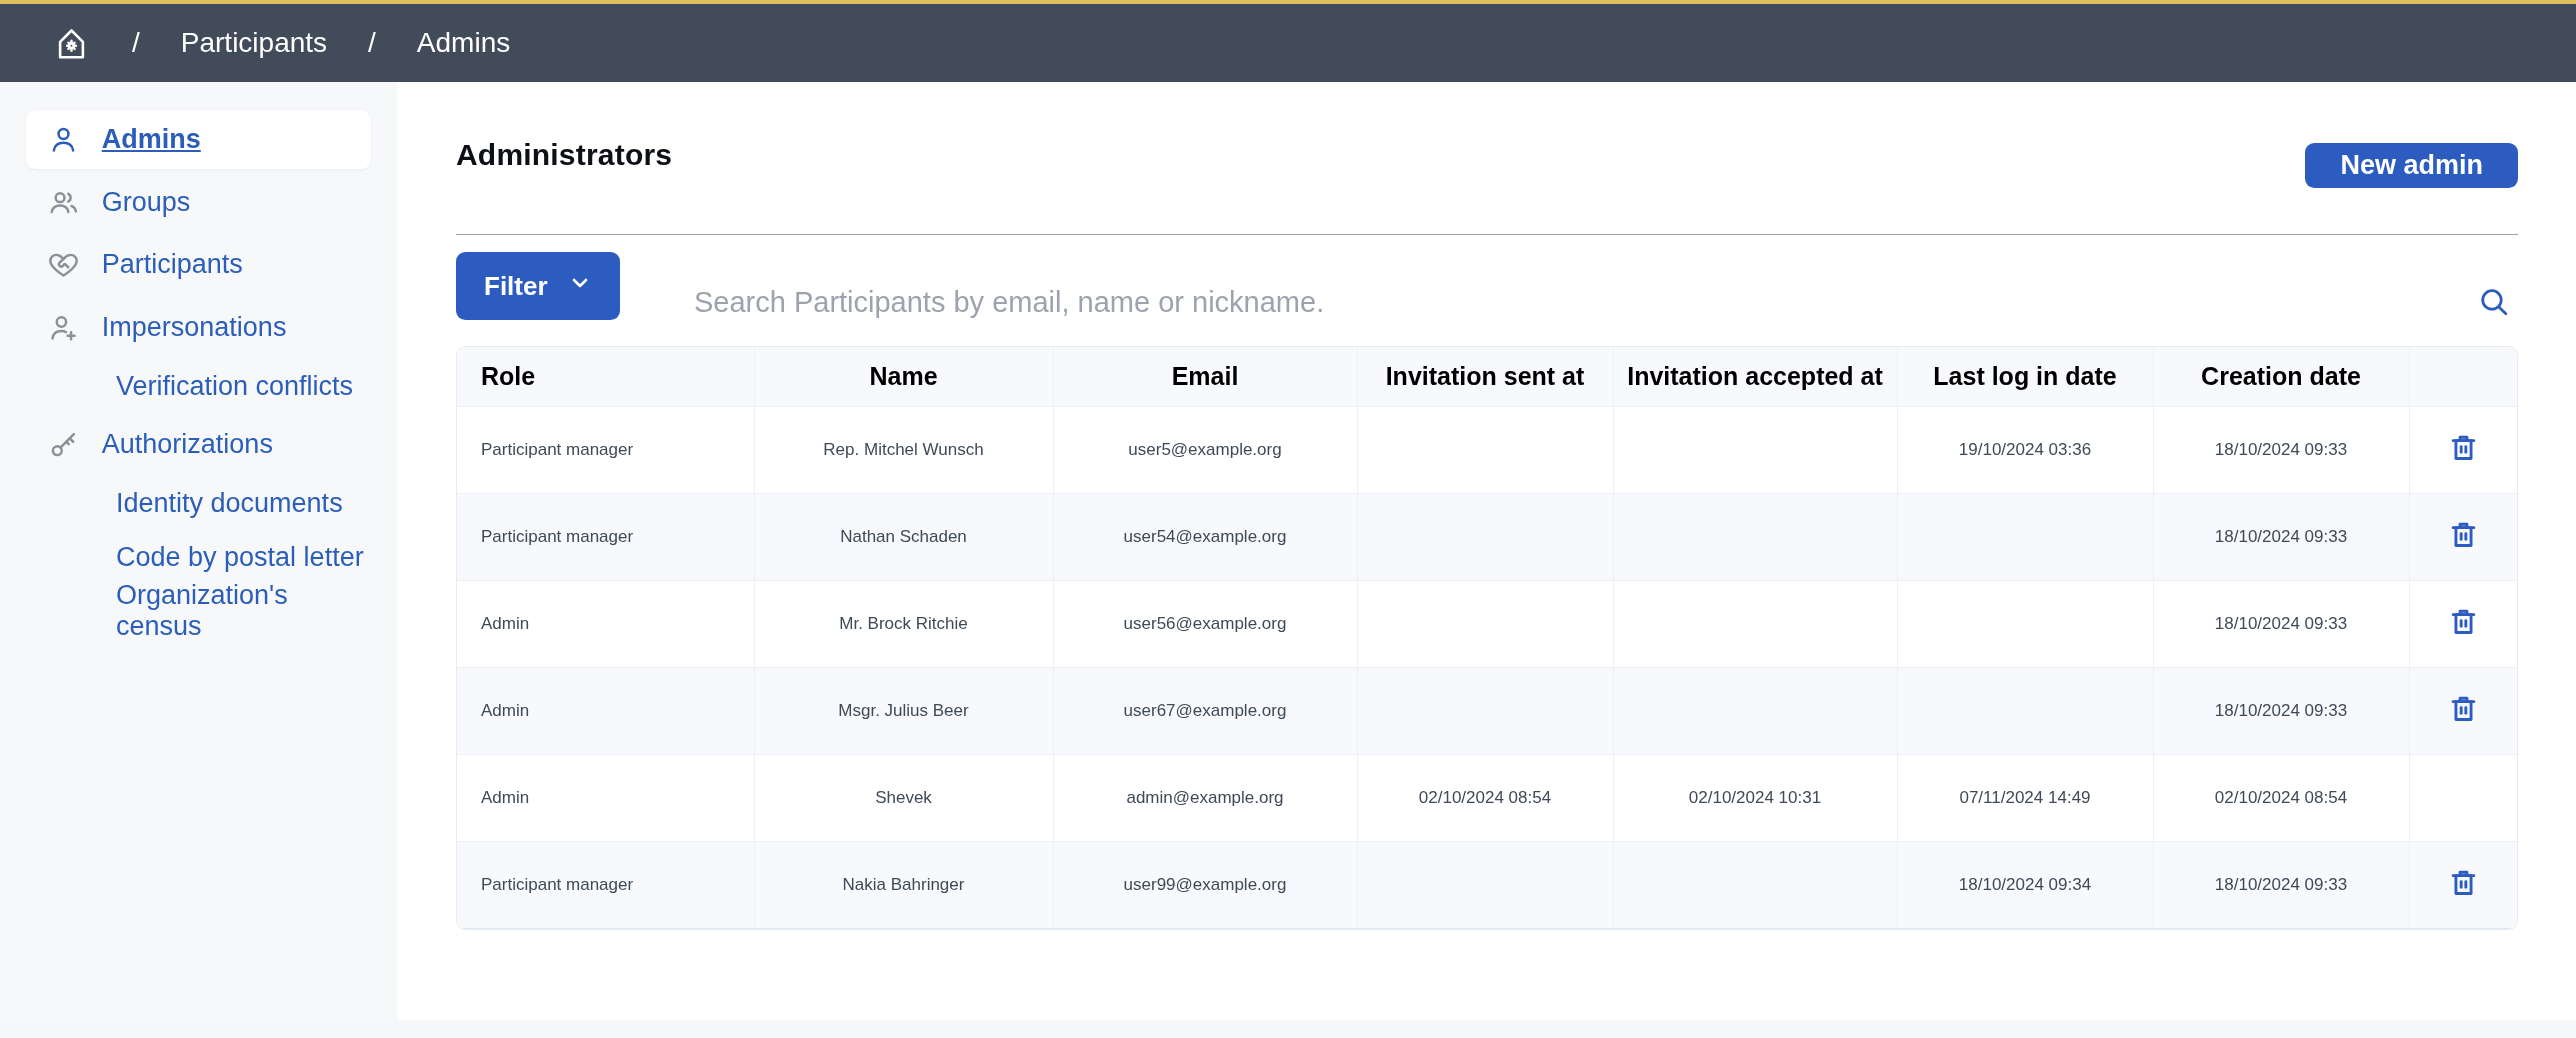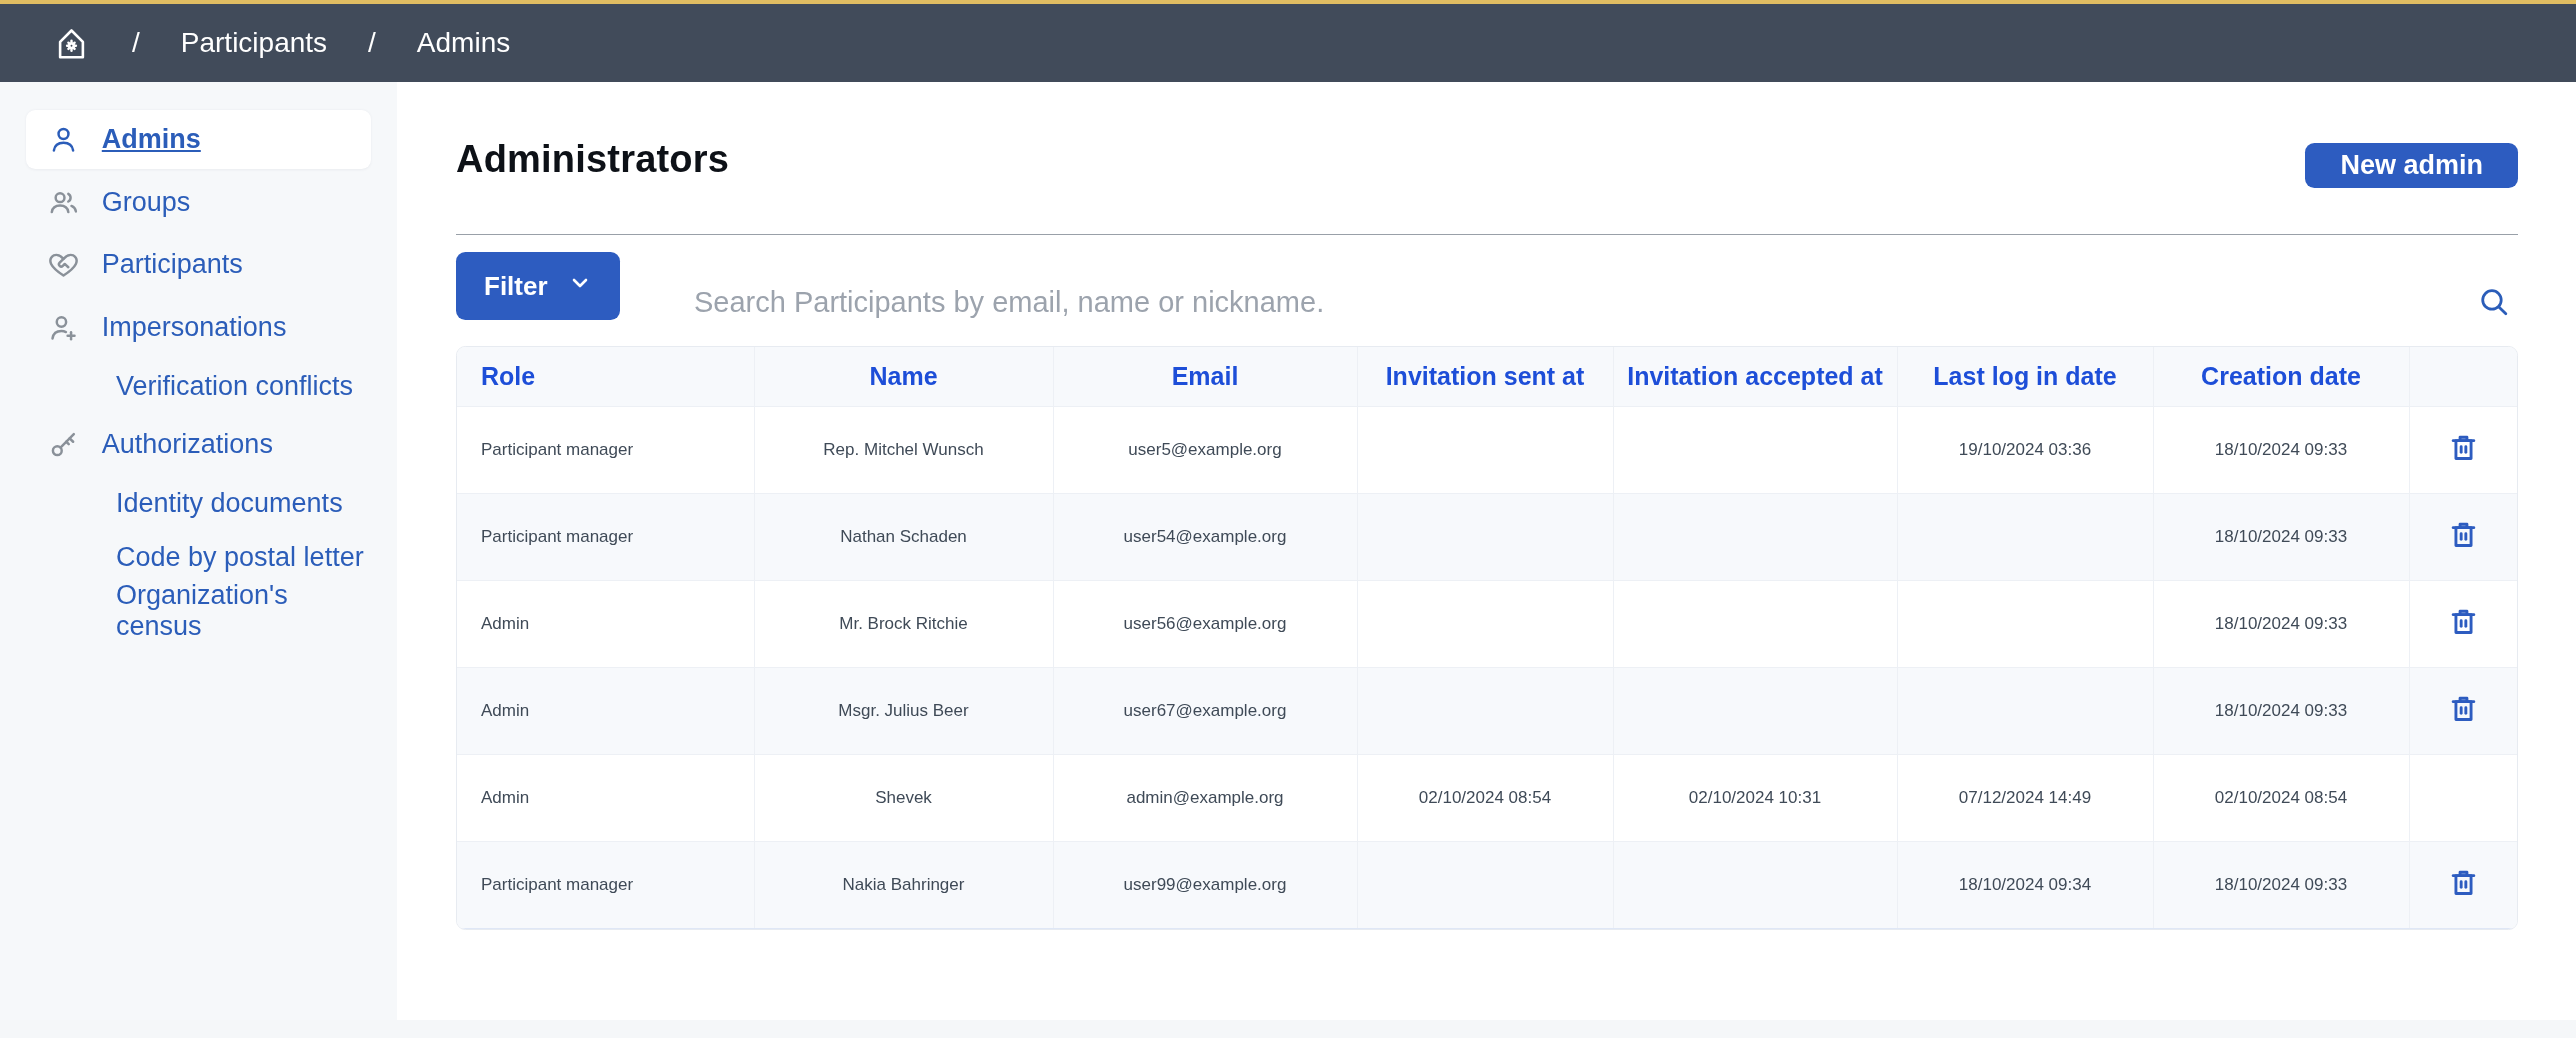--- a/index.html
+++ b/index.html
@@ -23,21 +23,21 @@
   .nav-item .nico { width:35px; display:flex; justify-content:center; margin-right:20.4px; }
   .nav-item .nlabel { font-size:27px; color:#2b5db9; }
   .nav-item.active { background:#ffffff; box-shadow:0 0.9px 2.8px rgba(30,40,60,.06); }
   .nav-item.active .nlabel { font-weight:bold; text-decoration:underline; }
   .nav-item.indent { padding-left:90px; height:52px; margin-bottom:1.9px; }
 
   
   .main { position:absolute; left:397px; top:82px; width:2179px; height:938px;
           background:#ffffff; padding:0 58px 0 59px; }
   .main-head { position:relative; height:152px; }
-  .page-title { position:absolute; left:0; top:56px; font-size:38px; font-weight:bold;
+  .page-title { position:absolute; left:0; top:56px; font-size:30px; font-weight:bold;
                 color:#0d1117; letter-spacing:0.2px; }
   .btn-primary { background:#2d5cc0; color:#ffffff; border:none; border-radius:9.3px;
                  font-family:"Liberation Sans", sans-serif; font-weight:bold; cursor:pointer; }
   .new-admin { position:absolute; right:0; top:61px; height:45px; padding:0 35px;
                font-size:27px; }
   .head-rule { border:none; border-top:1.9px solid #99a0a8; }
 
   .filter-row { position:relative; height:102px; display:flex; align-items:center; }
   .filter-btn { height:68px; padding:0 28px; font-size:26px; display:flex;
                 align-items:center; gap:20.4px; }
@@ -49,21 +49,21 @@
   .search-btn { background:none; border:none; cursor:pointer; padding:0 5.6px; }
 
   
   .tbl-wrap { margin-top:9.3px; border:0.9px solid #e7ebf1; border-radius:9.3px;
               overflow:hidden; }
   table { width:100%; border-collapse:collapse; table-layout:fixed; }
   col.c-role{width:297px} col.c-name{width:299px} col.c-email{width:304px}
   col.c-sent{width:256px} col.c-acc{width:284px} col.c-last{width:256px}
   col.c-crea{width:256px} col.c-act{width:108px}
   thead th { background:#f7f9fc; height:59px; font-size:25px; font-weight:bold;
-             color:#1d4ed8; text-align:center; border-bottom:0.9px solid #edf0f5;
+             color:#000000; text-align:center; border-bottom:0.9px solid #edf0f5;
              border-right:0.9px solid #edf0f5; }
   thead th:first-child { text-align:left; padding-left:24px; }
   thead th:last-child { border-right:none; }
   tbody td { height:87px; font-size:17px; color:#3f4a57; text-align:center;
              border-bottom:0.9px solid #edf0f5; border-right:0.9px solid #edf0f5;
              overflow:hidden; white-space:nowrap; }
   tbody td:first-child { text-align:left; padding-left:24px; }
   tbody td:last-child { border-right:none; }
   tbody tr:nth-child(even) td { background:#f7f9fc; }
   tbody tr:last-child td { border-bottom:0.9px solid #dfe7f6; }
@@ -284,21 +284,21 @@
                   <path d="M10.3 11.5v4"></path>
                   <path d="M13.7 11.5v4"></path>
                 </svg></button></td>
           </tr>
           <tr>
             <td>Admin</td>
             <td>Shevek</td>
             <td>admin@example.org</td>
             <td>02/10/2024 08:54</td>
             <td>02/10/2024 10:31</td>
-            <td>07/12/2024 14:49</td>
+            <td>07/11/2024 14:49</td>
             <td>02/10/2024 08:54</td>
             <td></td>
           </tr>
           <tr>
             <td>Participant manager</td>
             <td>Nakia Bahringer</td>
             <td>user99@example.org</td>
             <td></td>
             <td></td>
             <td>18/10/2024 09:34</td>

